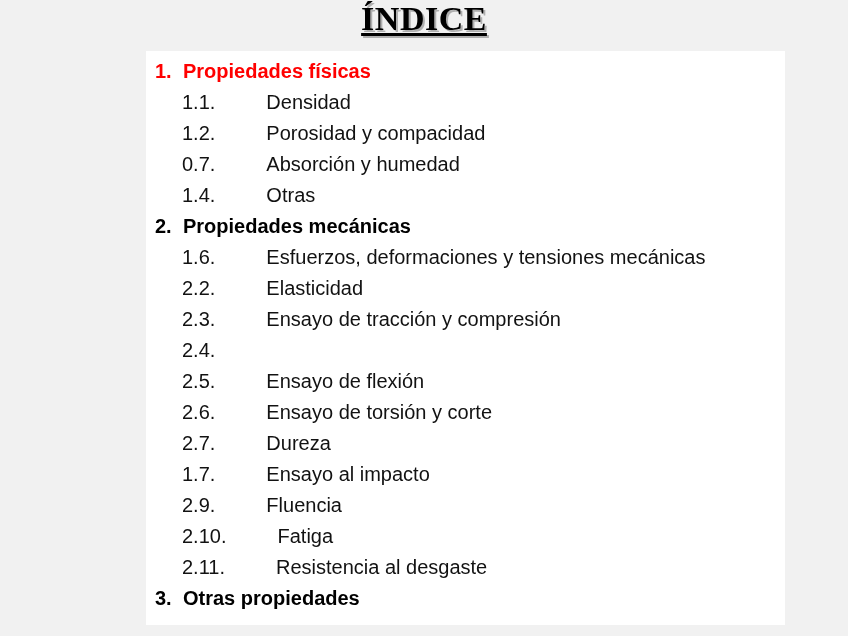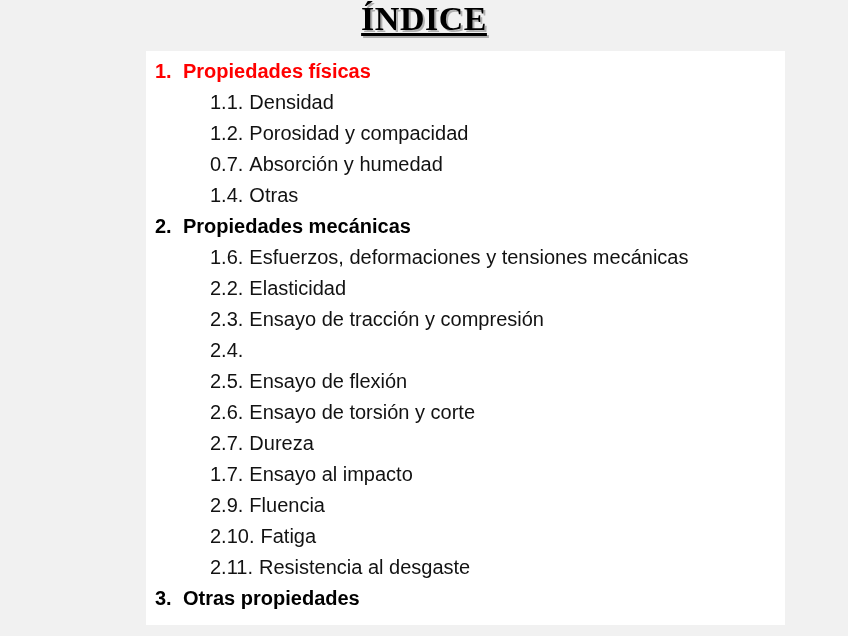--- a/index.html
+++ b/index.html
@@ -84,31 +84,32 @@
     flex: 0 0 28px;
   }
   .lvl1.accent,
   .lvl1.accent .num,
   .lvl1.accent .txt {
     color: #ff0000;
   }
 
   
   .lvl2 {
-    padding-left: 64px;
+    padding-left: 36px;
     font-size: 20px;
     font-weight: normal;
     color: #121212;
   }
   .lvl2 .num {
     display: inline-block;
     margin-right: 6px;
   }
   .lvl2 .txt {
     display: inline-block;
+    margin-left: 45px;
   }
 </style>
 </head>
 <body>
 
 <div id="slide">
 
   <div class="title-area">
     <div class="slide-title">ÍNDICE</div>
   </div>

